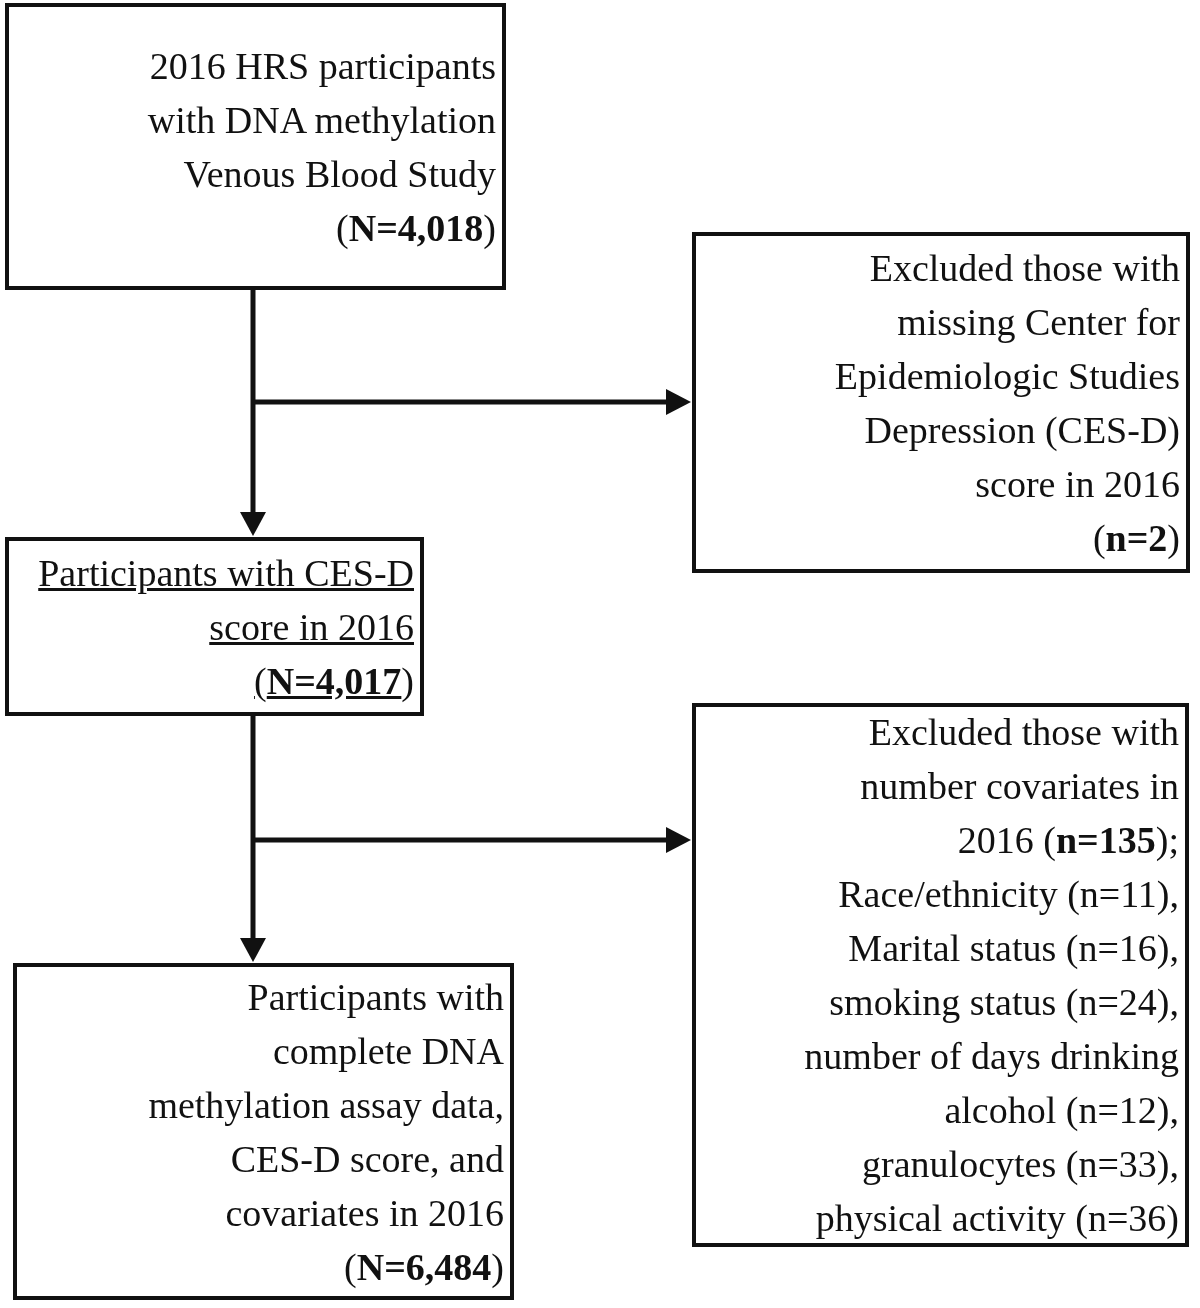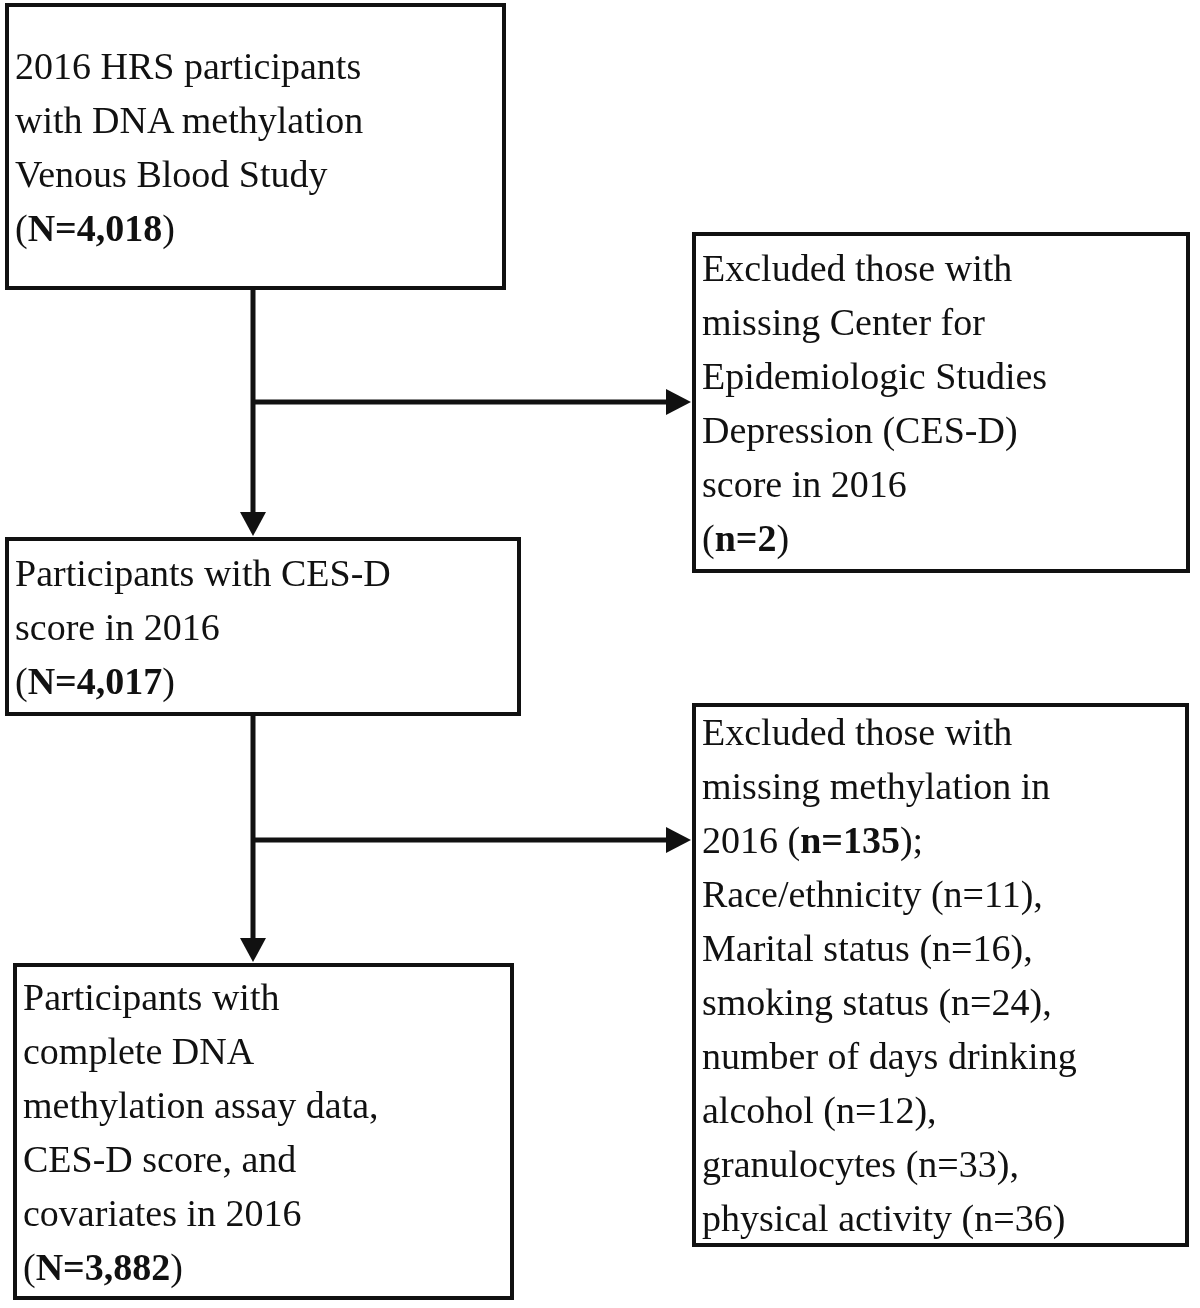--- a/index.html
+++ b/index.html
@@ -16,29 +16,29 @@
     position:absolute; left:0; top:0; width:1200px; height:1308px;
     color:var(--ink);
   }
   .box {
     position:absolute;
     box-sizing:border-box;
     border:4px solid var(--ink);
     background:var(--bg);
     display:flex; flex-direction:column;
     justify-content:center;
-    text-align:left;
+    text-align:right;
     font-size:38px;
     line-height:54px;
     padding:4px 6px;
   }
   .box b { font-weight:bold; }
   .box-a { left:5px;   top:3px;   width:501px; height:287px; }
   .box-b { left:692px; top:232px; width:498px; height:341px; }
-  .box-c { left:5px;   top:537px; width:516px; height:179px; }
+  .box-c { left:5px;   top:537px; width:419px; height:179px;text-decoration:underline; }
   .box-d { left:692px; top:703px; width:497px; height:544px; }
   .box-e { left:5px;   top:963px; width:501px; height:337px;margin-left:8px; }
 </style>
 </head>
 <body>
 
 <div class="canvas">
 
   <svg class="arrow-layer" viewBox="0 0 1200 1308" xmlns="http://www.w3.org/2000/svg">
 
@@ -72,33 +72,33 @@
     </div>
 
   <div class="box box-c">
       <div><span>Participants with CES-D</span></div>
       <div><span>score in 2016</span></div>
       <div><span>(</span><b>N=4,017</b><span>)</span></div>
     </div>
 
   <div class="box box-d">
       <div><span>Excluded those with</span></div>
-      <div><span>missing methylation in</span></div>
+      <div><span>number covariates in</span></div>
       <div><span>2016 (</span><b>n=135</b><span>);</span></div>
       <div><span>Race/ethnicity (n=11),</span></div>
       <div><span>Marital status (n=16),</span></div>
       <div><span>smoking status (n=24),</span></div>
       <div><span>number of days drinking</span></div>
       <div><span>alcohol (n=12),</span></div>
       <div><span>granulocytes (n=33),</span></div>
       <div><span>physical activity (n=36)</span></div>
     </div>
 
   <div class="box box-e">
       <div><span>Participants with</span></div>
       <div><span>complete DNA</span></div>
       <div><span>methylation assay data,</span></div>
       <div><span>CES-D score, and</span></div>
       <div><span>covariates in 2016</span></div>
-      <div><span>(</span><b>N=3,882</b><span>)</span></div>
+      <div><span>(</span><b>N=6,484</b><span>)</span></div>
     </div>
 
 </div>
 
 </body></html>

